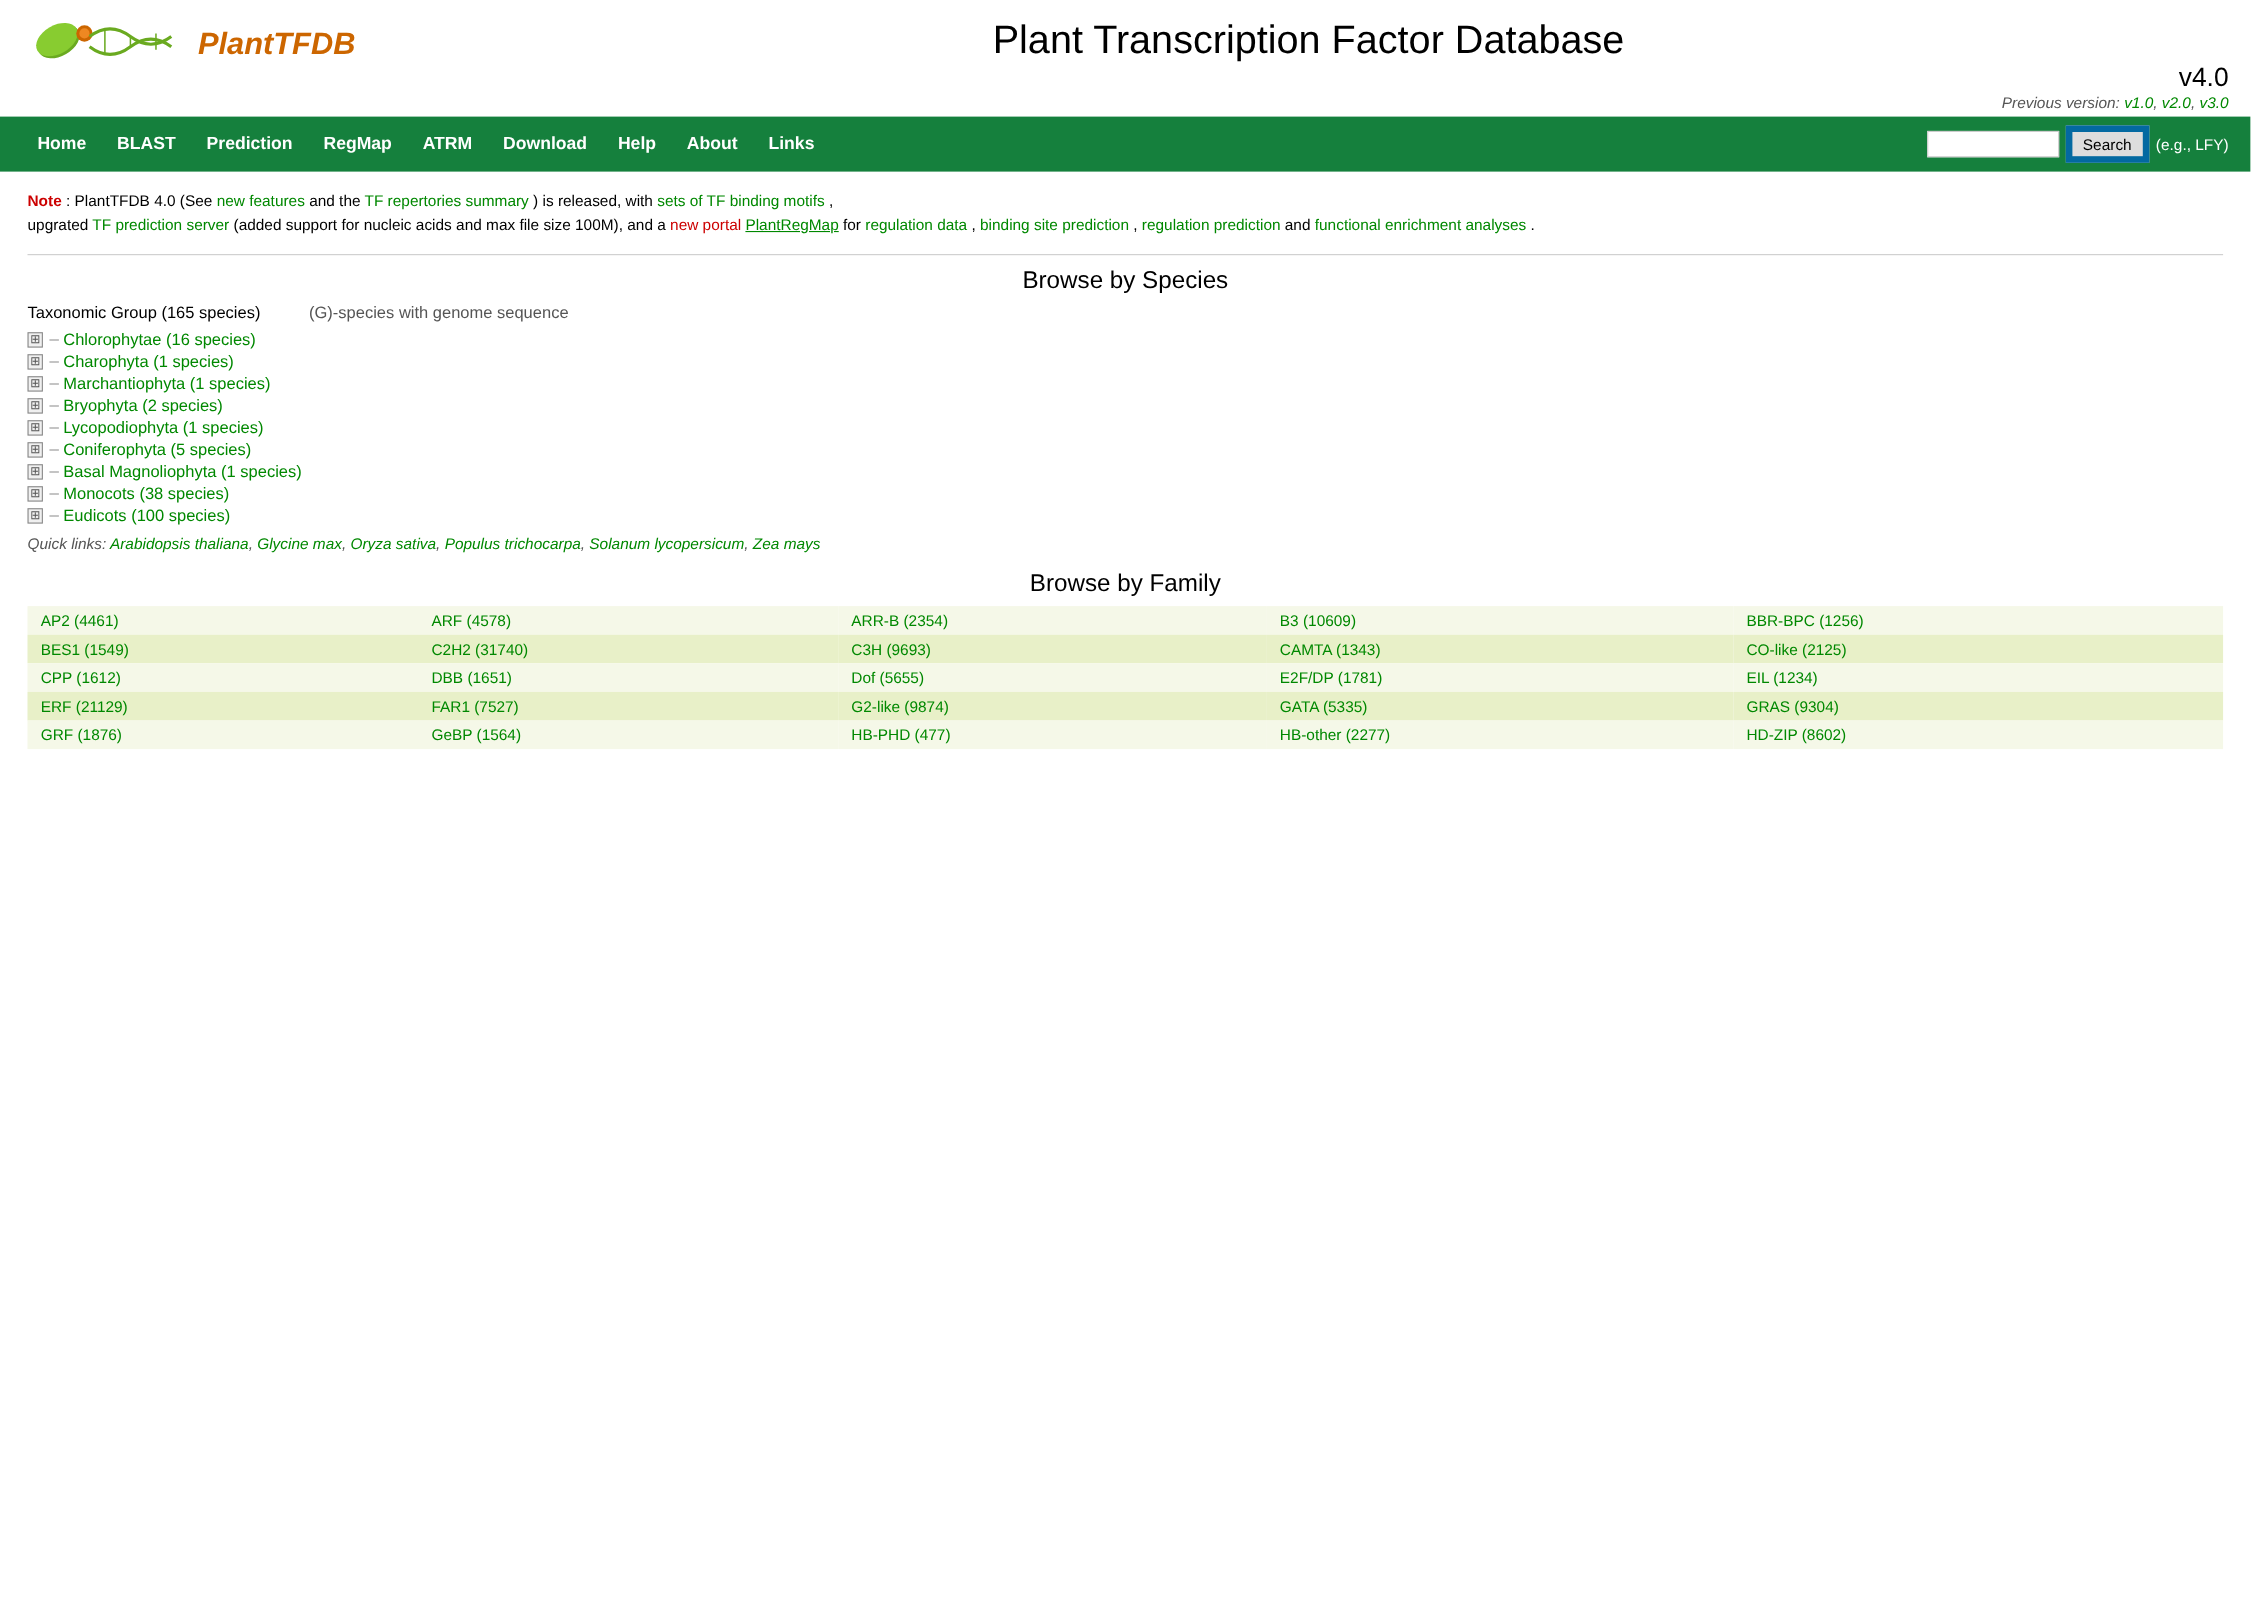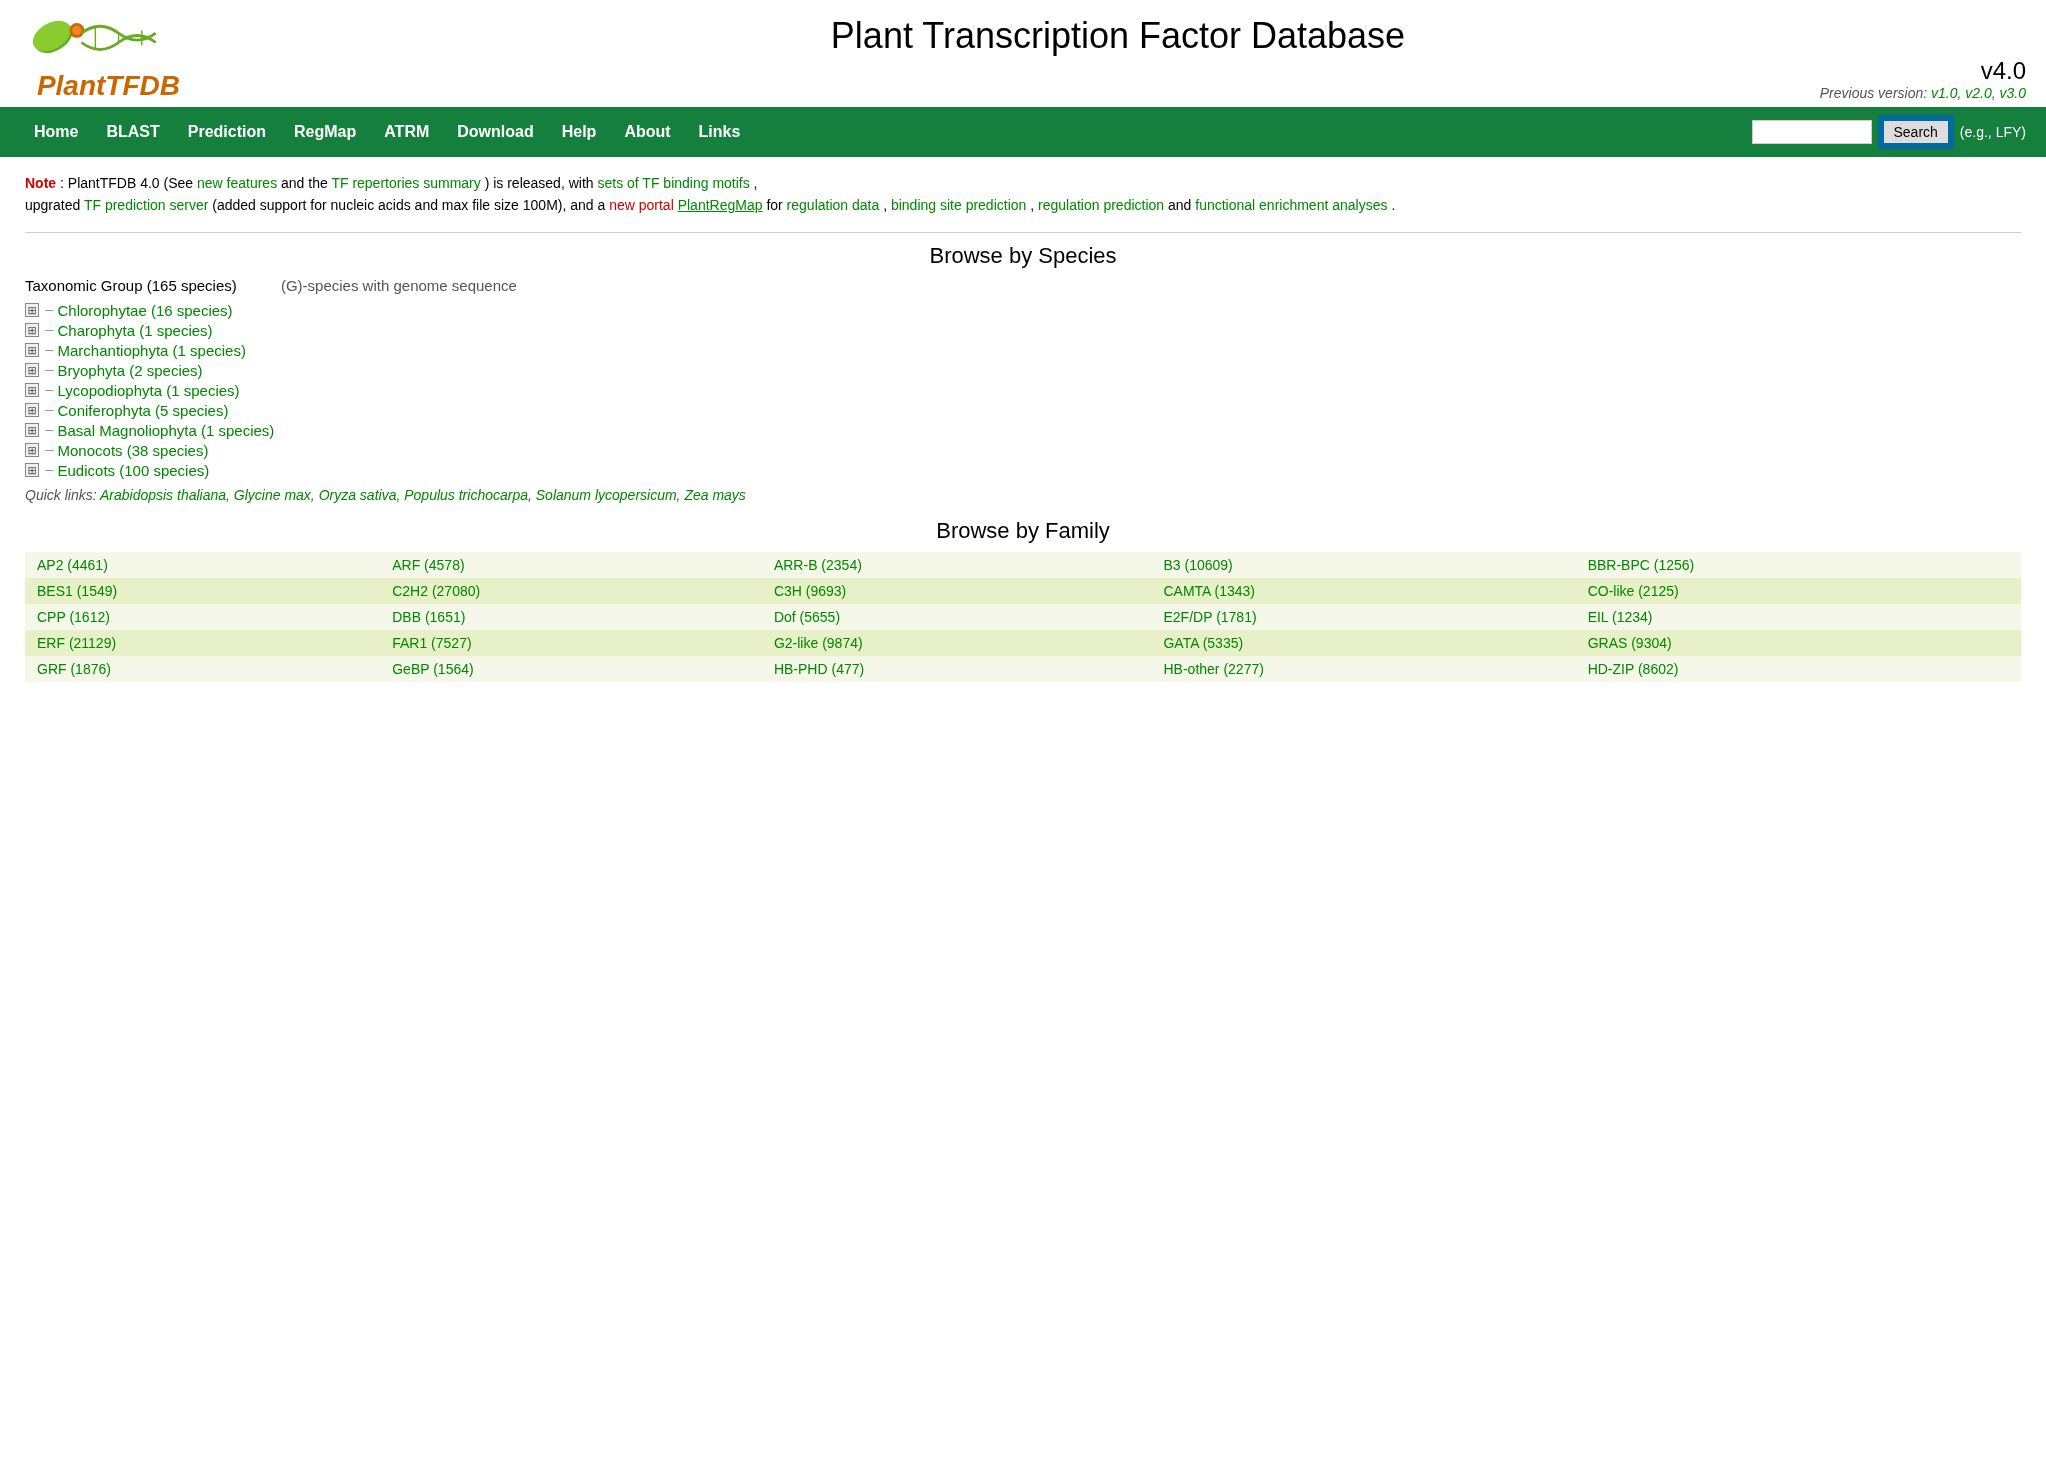--- a/index.html
+++ b/index.html
@@ -1,20 +1,20 @@
 <!DOCTYPE html>
 <html><head>
   <meta charset="utf-8">
   <style>
     * { margin: 0; padding: 0; box-sizing: border-box; }
     body { font-family: Arial, sans-serif; font-size: 15px; background: #fff; color: #000; }
 
     
     #header { display: flex; align-items: flex-start; padding: 10px 20px 5px 20px; }
-    #logo-area { display: flex; flex-direction: column; align-items: flex-end; margin-right: 30px; }
+    #logo-area { display: flex; flex-direction: row; align-items: center; margin-right: 30px; }
     #logo-text { color: #cc6600; font-size: 28px; font-weight: bold; font-style: italic; margin-top: -5px; }
     #title-area { flex: 1; text-align: center; padding-top: 5px; }
     #main-title { font-size: 36px; font-weight: normal; color: #000; }
     #version { font-size: 24px; text-align: right; color: #000; }
     #prev-versions { font-size: 14px; color: #555; text-align: right; font-style: italic; }
     #prev-versions a { color: #008800; text-decoration: none; }
 
     
     #navbar { background-color: #15803d; padding: 8px 20px; display: flex; align-items: center; gap: 0; }
     .nav-item { color: #fff; font-weight: bold; font-size: 16px; padding: 4px 14px; cursor: pointer; text-decoration: none; white-space: nowrap; }
@@ -216,21 +216,21 @@
       <tbody id="family-tbody">
       <tr>
             <td><a class="family-link">AP2 (4461)</a></td>
             <td><a class="family-link">ARF (4578)</a></td>
             <td><a class="family-link">ARR-B (2354)</a></td>
             <td><a class="family-link">B3 (10609)</a></td>
             <td><a class="family-link">BBR-BPC (1256)</a></td>
           </tr>
           <tr>
             <td><a class="family-link">BES1 (1549)</a></td>
-            <td><a class="family-link">C2H2 (27080)</a></td>
+            <td><a class="family-link">C2H2 (31740)</a></td>
             <td><a class="family-link">C3H (9693)</a></td>
             <td><a class="family-link">CAMTA (1343)</a></td>
             <td><a class="family-link">CO-like (2125)</a></td>
           </tr>
           <tr>
             <td><a class="family-link">CPP (1612)</a></td>
             <td><a class="family-link">DBB (1651)</a></td>
             <td><a class="family-link">Dof (5655)</a></td>
             <td><a class="family-link">E2F/DP (1781)</a></td>
             <td><a class="family-link">EIL (1234)</a></td>

